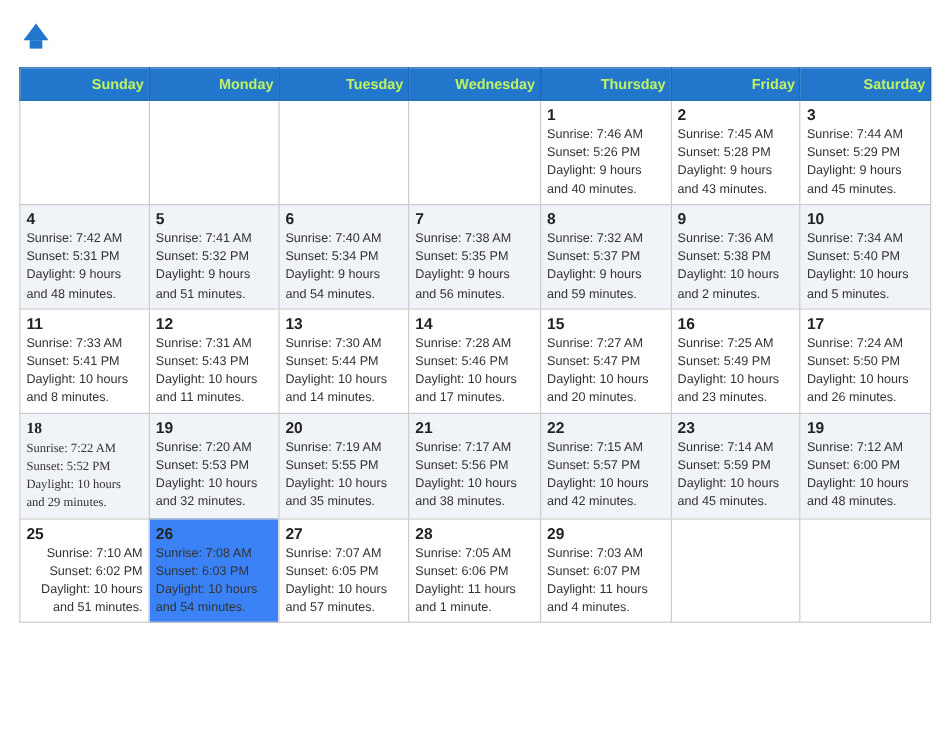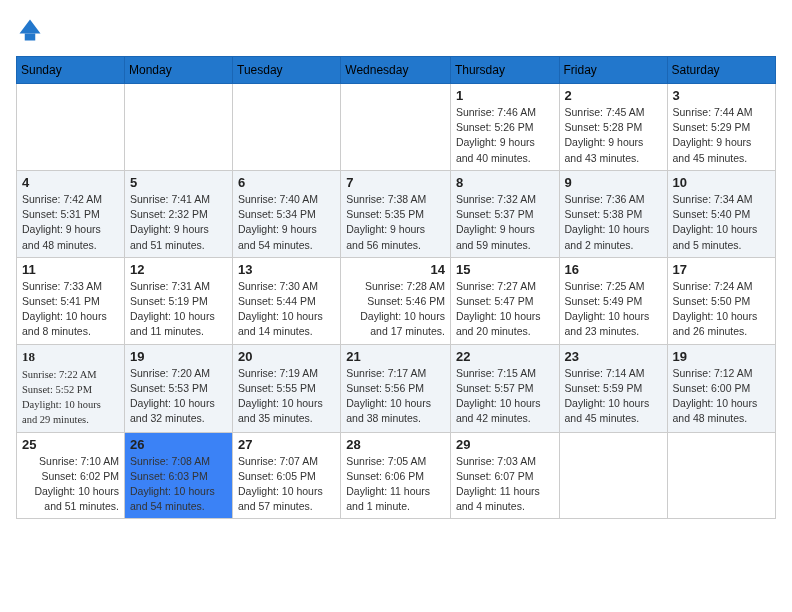--- a/index.html
+++ b/index.html
@@ -43,25 +43,25 @@
       font-size: 15px;
       color: #555;
     }
     .calendar-table {
       width: 100%;
       border-collapse: collapse;
       font-size: 11px;
     }
     .calendar-table th {
       background-color: #2277cc;
-      color: #000000;
+      color: #bef264;
       padding: 6px 4px;
-      text-align: left;
+      text-align: right;
       font-size: 12px;
-      font-weight: normal;
+      font-weight: bold;
       border: 1px solid #1a66b5;
     }
     .calendar-table td {
       border: 1px solid #ccc;
       vertical-align: top;
       padding: 4px 5px;
       width: 113px;
       min-height: 80px;
       height: 80px;
       background: #fff;
@@ -149,21 +149,21 @@
         <td style="background: rgb(240, 244, 248);">
           <span class="day-number">4</span>
           <div class="day-info" style="white-space: pre-line;">Sunrise: 7:42 AM
 Sunset: 5:31 PM
 Daylight: 9 hours
 and 48 minutes.</div>
         </td>
         <td style="background: rgb(240, 244, 248);">
           <span class="day-number">5</span>
           <div class="day-info" style="white-space: pre-line;">Sunrise: 7:41 AM
-Sunset: 2:32 PM
+Sunset: 5:32 PM
 Daylight: 9 hours
 and 51 minutes.</div>
         </td>
         <td style="background: rgb(240, 244, 248);">
           <span class="day-number">6</span>
           <div class="day-info" style="white-space: pre-line;">Sunrise: 7:40 AM
 Sunset: 5:34 PM
 Daylight: 9 hours
 and 54 minutes.</div>
         </td>
@@ -200,32 +200,32 @@
         <td style="background: rgb(255, 255, 255);">
           <span class="day-number">11</span>
           <div class="day-info" style="white-space: pre-line;">Sunrise: 7:33 AM
 Sunset: 5:41 PM
 Daylight: 10 hours
 and 8 minutes.</div>
         </td>
         <td style="background: rgb(255, 255, 255);">
           <span class="day-number">12</span>
           <div class="day-info" style="white-space: pre-line;">Sunrise: 7:31 AM
-Sunset: 5:19 PM
+Sunset: 5:43 PM
 Daylight: 10 hours
 and 11 minutes.</div>
         </td>
         <td style="background: rgb(255, 255, 255);">
           <span class="day-number">13</span>
           <div class="day-info" style="white-space: pre-line;">Sunrise: 7:30 AM
 Sunset: 5:44 PM
 Daylight: 10 hours
 and 14 minutes.</div>
         </td>
-        <td style="background: rgb(255, 255, 255); text-align: right;">
+        <td style="background: rgb(255, 255, 255);">
           <span class="day-number">14</span>
           <div class="day-info" style="white-space: pre-line;">Sunrise: 7:28 AM
 Sunset: 5:46 PM
 Daylight: 10 hours
 and 17 minutes.</div>
         </td>
         <td style="background: rgb(255, 255, 255);">
           <span class="day-number">15</span>
           <div class="day-info" style="white-space: pre-line;">Sunrise: 7:27 AM
 Sunset: 5:47 PM

